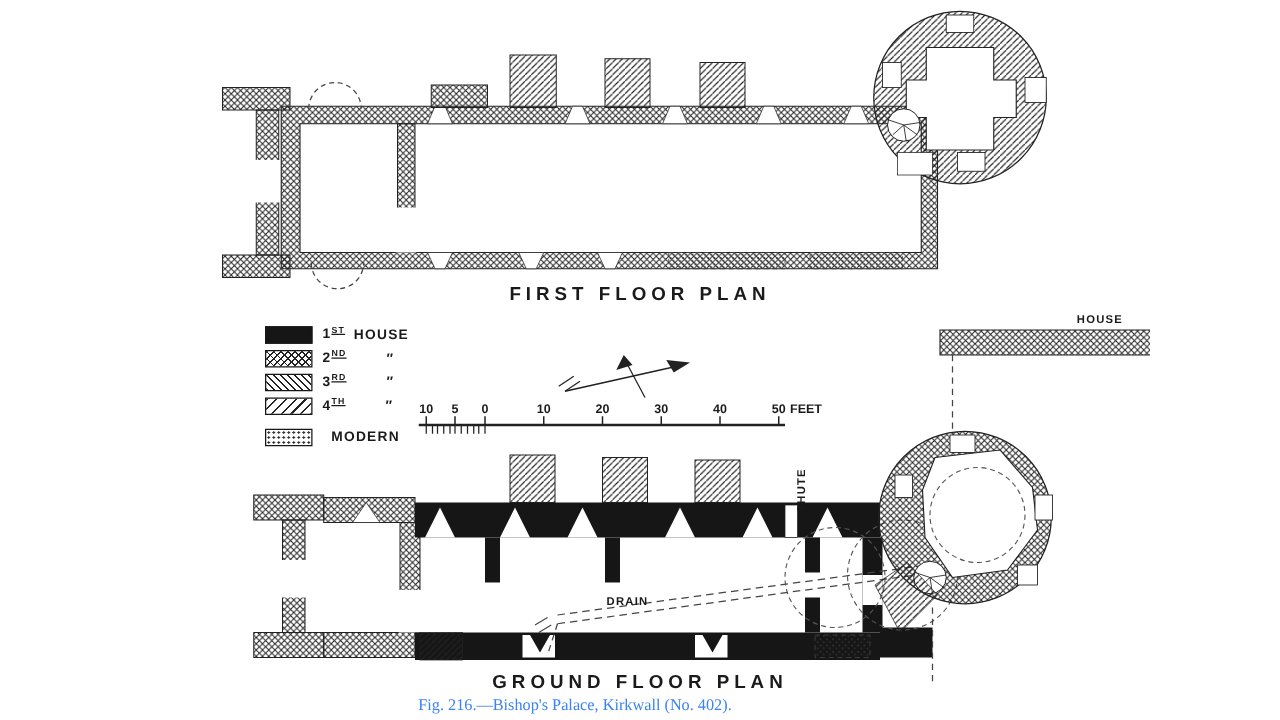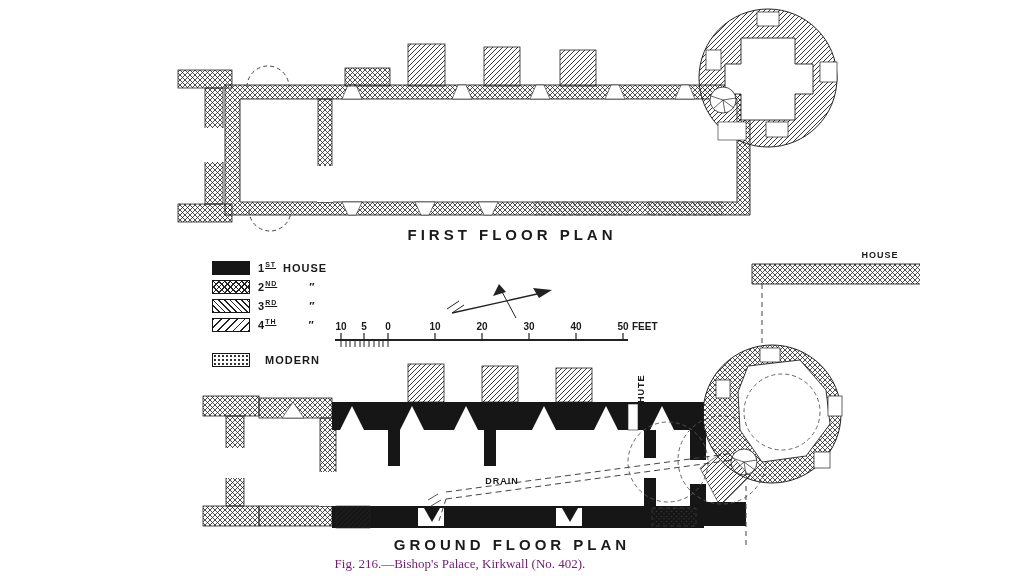--- a/index.html
+++ b/index.html
@@ -18,25 +18,25 @@
   .sw-diag{background-image:
       repeating-linear-gradient(45deg,#222 0px,#222 1px,transparent 1px,transparent 4px);}
   .sw-diag2{background-image:
       repeating-linear-gradient(135deg,#222 0px,#222 1.2px,transparent 1.2px,transparent 5.5px);}
   .sw-dots{background-image:radial-gradient(#333 0.8px,transparent 1px);background-size:4px 4px;}
   .ltext{font-size:11px;font-weight:600;letter-spacing:1px;margin-left:8px;white-space:nowrap;}
   .lnum{font-size:11px;}
   .lord{font-size:7px;vertical-align:super;text-decoration:underline;}
   .lword{margin-left:7px;}
   .ditto .lword{margin-left:32px;}
-  .modern-row{margin-top:16px;}
+  .modern-row{margin-top:6px;}
 
   
   .caption{position:absolute;left:0;right:0;top:556px;text-align:center;
-           font-family:"Liberation Serif",serif;font-size:13px;color:#701a75;}
+           font-family:"Liberation Serif",serif;font-size:13px;color:#3b82f6;}
 
   text{font-family:"Liberation Sans",sans-serif;fill:#1a1a1a;}
   .plan-label{font-size:15px;font-weight:600;letter-spacing:4px;}
   .small-label{font-size:9px;font-weight:600;letter-spacing:1px;}
   .tick-label{font-size:10px;font-weight:600;}
 </style>
 </head>
 <body>
 
 <div class="page">

